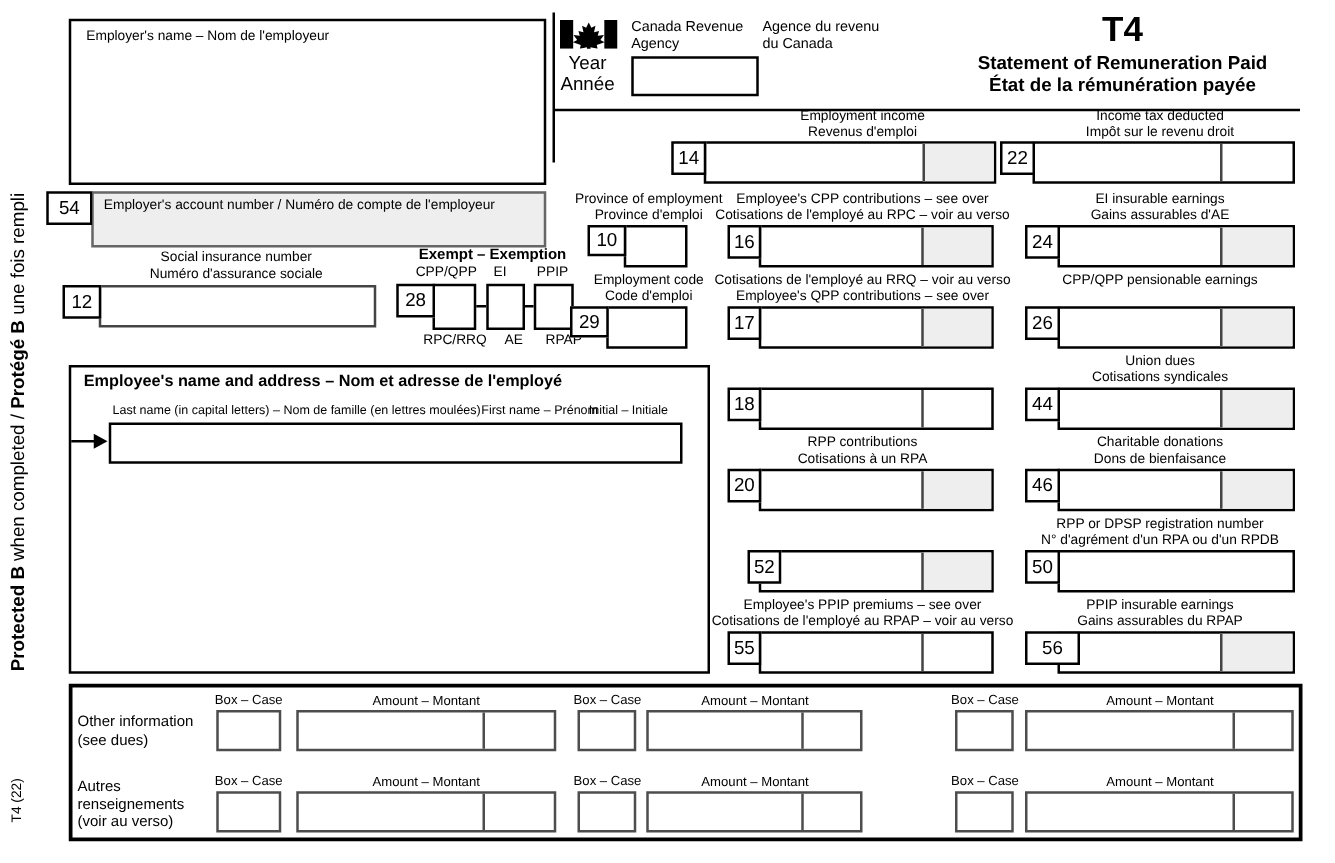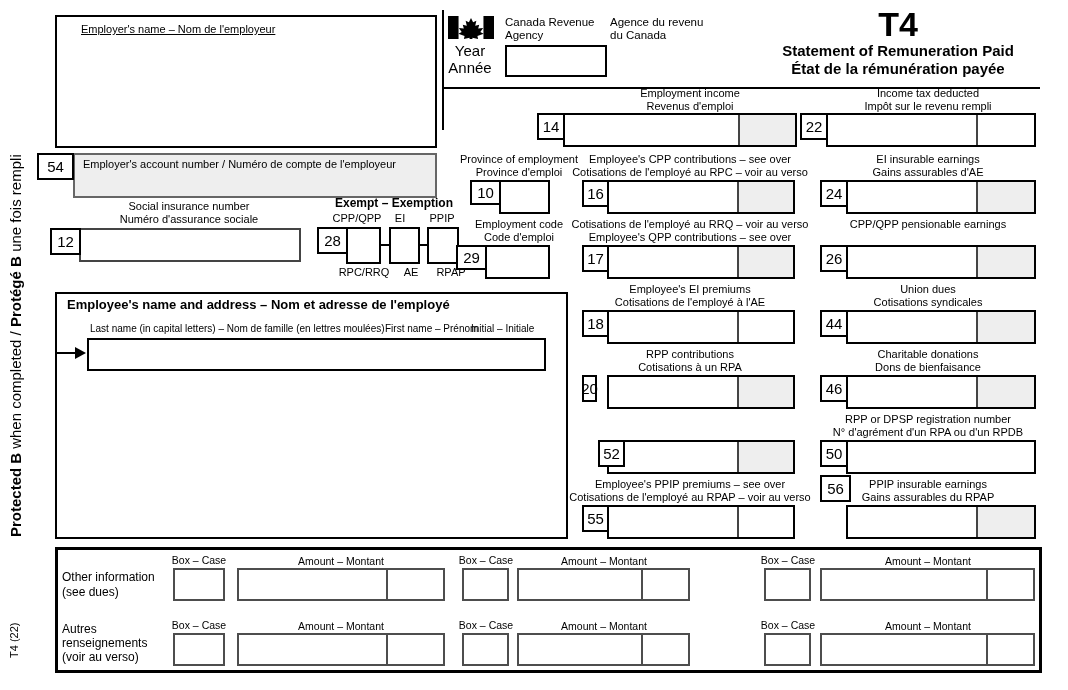--- a/index.html
+++ b/index.html
@@ -40,21 +40,21 @@
 <body>
 
 <div class="page">
 
   <div class="v-text" style="left:2px; top:128px; width:26px; height:436px; font-size:15px;">
     <span class="b">Protected B</span><span> when completed / </span><span class="b">Protégé B</span><span> une fois rempli</span>
   </div>
   <div class="v-text" style="left:4px; top:610px; width:20px; height:60px; font-size:11px;">T4 (22)</div>
 
   <div class="abs" style="left:55px; top:15px; width:382px; height:133px; border:2px solid #000;">
-    <div class="flabel-left" style="left:24px; top:6px;text-decoration:underline;">Employer's name – Nom de l'employeur</div>
+    <div class="flabel-left" style="left:12px; top:6px;">Employer's name – Nom de l'employeur</div>
     <div></div>
   </div>
 
   <div class="tab" style="left:37px; top:153px; width:37px;">54</div>
   <div class="abs" style="left:73px; top:153px; width:364px; height:45px; background:#eeeeee; border:2px solid #666;">
     <div class="flabel-left" style="left:8px; top:3px;">Employer's account number / Numéro de compte de l'employeur</div>
     <div></div>
   </div>
 
   <div class="flabel" style="left:75px; top:200px; width:228px;">
@@ -113,37 +113,37 @@
     <div>du Canada</div>
   </div>
   <div class="flabel" style="left:443px; top:42px; width:54px; font-size:15px; line-height:17px;">
     <div>Year</div>
     <div>Année</div>
   </div>
   <div class="abs" style="left:505px; top:45px; width:102px; height:32px; border:2px solid #000; background:#fff;">
     <span></span>
   </div>
 
-  <div class="flabel b" style="left:738px; top:10px; width:320px; font-size:34px; line-height:28px;">T4</div>
+  <div class="flabel b" style="left:738px; top:10px; width:320px; font-size:28px; line-height:28px;">T4</div>
   <div class="flabel b" style="left:738px; top:42px; width:320px; font-size:15px; line-height:17px;">Statement of Remuneration Paid</div>
   <div class="flabel b" style="left:738px; top:60px; width:320px; font-size:15px; line-height:17px;">État de la rémunération payée</div>
 
   <div class="flabel" style="left:465px; top:87px; width:450px;">
     <div>Employment income</div>
     <div>Revenus d'emploi</div>
   </div>
   <div class="tab" style="left:537px; top:113px; width:28px;">14</div>
   <div class="fbox" style="left:563px; top:113px; width:234px;">
     <span></span>
     <div class="cents gray" style="width:57px;"></div>
   </div>
 
   <div class="flabel" style="left:803px; top:87px; width:250px;">
     <div>Income tax deducted</div>
-    <div>Impôt sur le revenu rempli</div>
+    <div>Impôt sur le revenu droit</div>
   </div>
   <div class="tab" style="left:800px; top:113px; width:28px;">22</div>
   <div class="fbox" style="left:826px; top:113px; width:210px;">
     <span></span>
     <div class="cents" style="width:58px;"></div>
   </div>
 
   <div class="flabel" style="left:443px; top:153px; width:152px;">
     <div>Province of employment</div>
     <div>Province d'emploi</div>
@@ -194,45 +194,41 @@
 
   <div class="flabel" style="left:803px; top:218px; width:250px;">
     <div>CPP/QPP pensionable earnings</div>
   </div>
   <div class="tab" style="left:820px; top:245px; width:28px;">26</div>
   <div class="fbox" style="left:846px; top:245px; width:190px;">
     <span></span>
     <div class="cents gray" style="width:58px;"></div>
   </div>
 
-  <div class="flabel" style="left:465px; top:283px; width:450px;">
-    <div>Employee's EI premiums</div>
-    <div>Cotisations de l'employé à l'AE</div>
-  </div>
   <div class="tab" style="left:582px; top:310px; width:27px;">18</div>
   <div class="fbox" style="left:607px; top:310px; width:188px;">
     <span></span>
     <div class="cents" style="width:56px;"></div>
   </div>
 
   <div class="flabel" style="left:803px; top:283px; width:250px;">
     <div>Union dues</div>
     <div>Cotisations syndicales</div>
   </div>
   <div class="tab" style="left:820px; top:310px; width:28px;">44</div>
   <div class="fbox" style="left:846px; top:310px; width:190px;">
     <span></span>
     <div class="cents gray" style="width:58px;"></div>
   </div>
 
   <div class="flabel" style="left:465px; top:348px; width:450px;">
     <div>RPP contributions</div>
     <div>Cotisations à un RPA</div>
   </div>
-  <div class="tab" style="left:582px; top:375px; width:15px;text-align:center;">20</div>
+  <div class="tab" style="left:582px; top:375px; width:27px;text-align:center;">20</div>
   <div class="fbox" style="left:607px; top:375px; width:188px;">
     <span></span>
     <div class="cents gray" style="width:56px;"></div>
   </div>
 
   <div class="flabel" style="left:803px; top:348px; width:250px;">
     <div>Charitable donations</div>
     <div>Dons de bienfaisance</div>
   </div>
   <div class="tab" style="left:820px; top:375px; width:28px;">46</div>
@@ -263,21 +259,21 @@
   <div class="tab" style="left:582px; top:505px; width:27px;">55</div>
   <div class="fbox" style="left:607px; top:505px; width:188px;">
     <span></span>
     <div class="cents" style="width:56px;"></div>
   </div>
 
   <div class="flabel" style="left:803px; top:478px; width:250px;">
     <div>PPIP insurable earnings</div>
     <div>Gains assurables du RPAP</div>
   </div>
-  <div class="tab" style="left:820px; top:475px; width:31px;">56</div>
+  <div class="tab" style="left:820px; top:505px; width:44px;">56</div>
   <div class="fbox" style="left:846px; top:505px; width:190px;">
     <span></span>
     <div class="cents gray" style="width:58px;"></div>
   </div>
 
   <div class="oi-outer" style="left:55px; top:547px; width:987px; height:126px;"></div>
 
   <div class="flabel-left" style="left:62px; top:570px; font-size:12px; line-height:15px;">
     <div>Other information</div>
     <div>(see dues)</div>

